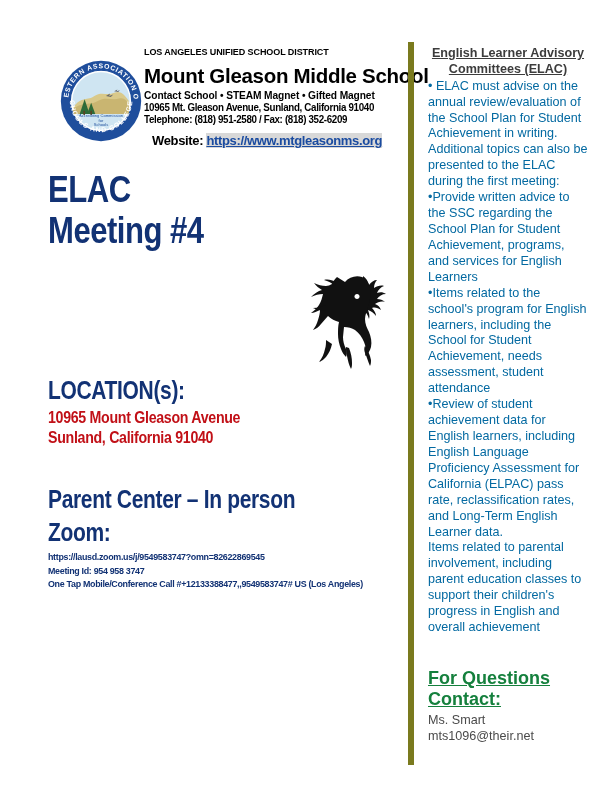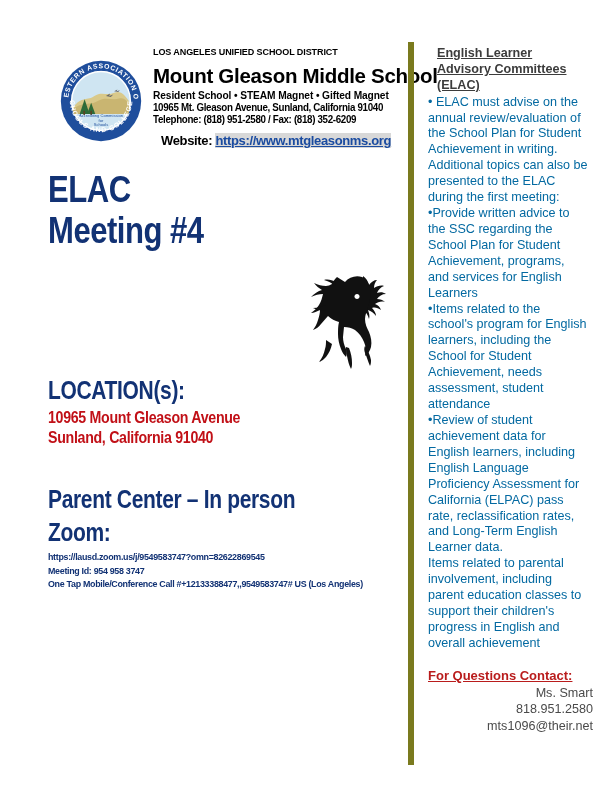--- a/index.html
+++ b/index.html
@@ -49,21 +49,21 @@
   }
   .seal {
     position: absolute;
     left: 12px;
     top: 14px;
     width: 82px;
     height: 82px;
   }
   .letterhead-text {
     position: absolute;
-    left: 105px;
+    left: 96px;
     top: 0;
     width: 262px;
   }
   .district-name {
     font-family: "Liberation Sans", sans-serif;
     font-weight: bold;
     font-size: 9.5px;
     letter-spacing: -0.1px;
     color: #000;
     margin: 0 0 7px 0;
@@ -213,52 +213,52 @@
     top: 46px;
     width: 160px;
   }
   .elac-heading {
     font-family: "Liberation Sans", sans-serif;
     font-size: 12.6px;
     line-height: 1.26;
     font-weight: bold;
     color: #3c3c3c;
     text-decoration: underline;
-    margin: 0 0 1px 9px;
+    margin: 0 0 1px 0;
+    text-align: center;
   }
   .elac-body {
     font-family: "Liberation Sans", sans-serif;
     font-size: 12.6px;
     line-height: 1.265;
     color: #0369a1;
     margin: 0;
     white-space: pre-wrap;
   }
 
   .contact {
     position: absolute;
     left: 428px;
     top: 668px;
     width: 165px;
   }
   .contact-heading {
     font-family: "Liberation Sans", sans-serif;
-    font-size: 13px;
-    font-weight: bold;
-    color: #b91c1c;
+    font-size: 18px;
+    font-weight: bold;
+    color: #15803d;
     text-decoration: underline;
     margin: 0 0 2px 0;
   }
   .contact-line {
     font-family: "Liberation Sans", sans-serif;
     font-size: 12.6px;
     line-height: 1.3;
     color: #4a4a4a;
     margin: 0;
-    text-align: right;
   }
 </style>
 </head>
 <body>
 
 <div class="page">
 
   <div class="left-col">
 
     <div class="letterhead">
@@ -289,21 +289,21 @@
           </text>
           <text font-family="Liberation Sans, sans-serif" font-size="8.4" font-weight="bold" fill="#ffffff" letter-spacing="1.2">
             <textPath href="#arcBot" startOffset="50%" text-anchor="middle">SCHOOLS AND COLLEGES</textPath>
           </text>
         </svg>
       </div>
 
       <div class="letterhead-text">
         <p class="district-name">LOS ANGELES UNIFIED SCHOOL DISTRICT</p>
         <p class="school-name">Mount Gleason Middle School</p>
-        <p class="school-tagline">Resident School • STEAM Magnet • Gifted Magnet</p>
+        <p class="school-tagline">Contact School • STEAM Magnet • Gifted Magnet</p>
         <p class="school-line">10965 Mt. Gleason Avenue, Sunland, California 91040</p>
         <p class="school-line">Telephone: (818) 951-2580 / Fax: (818) 352-6209</p>
         <p class="website-line"><span>Website:</span> <span class="website-link">https://www.mtgleasonms.org</span></p>
       </div>
     </div>
 
     <div class="headline">
       <span>ELAC</span>
       <span class="l2">Meeting #4</span>
     </div>
@@ -350,17 +350,16 @@
     <p class="elac-body">• ELAC must advise on the annual review/evaluation of the School Plan for Student Achievement in writing. Additional topics can also be presented to the ELAC during the first meeting:
 •Provide written advice to the SSC regarding the School Plan for Student Achievement, programs, and services for English Learners
 •Items related to the school's program for English learners, including the School for Student Achievement, needs assessment, student attendance
 •Review of student achievement data for English learners, including English Language Proficiency Assessment for California (ELPAC) pass rate, reclassification rates, and Long-Term English Learner data.
 Items related to parental involvement, including parent education classes to support their children's progress in English and overall achievement</p>
   </div>
 
   <div class="contact">
     <p class="contact-heading">For Questions Contact:</p>
     <p class="contact-line">Ms. Smart</p>
-    <p class="contact-line">818.951.2580</p>
     <p class="contact-line">mts1096@their.net</p>
   </div>
 
 </div>
 
 </body></html>

